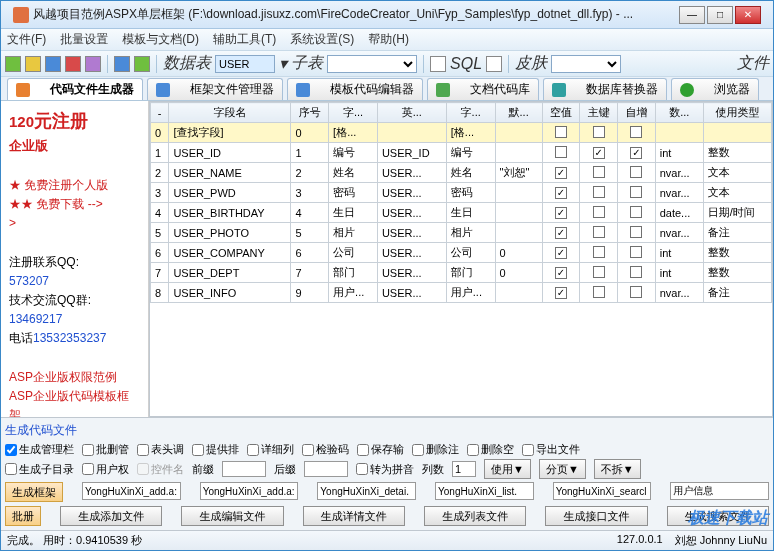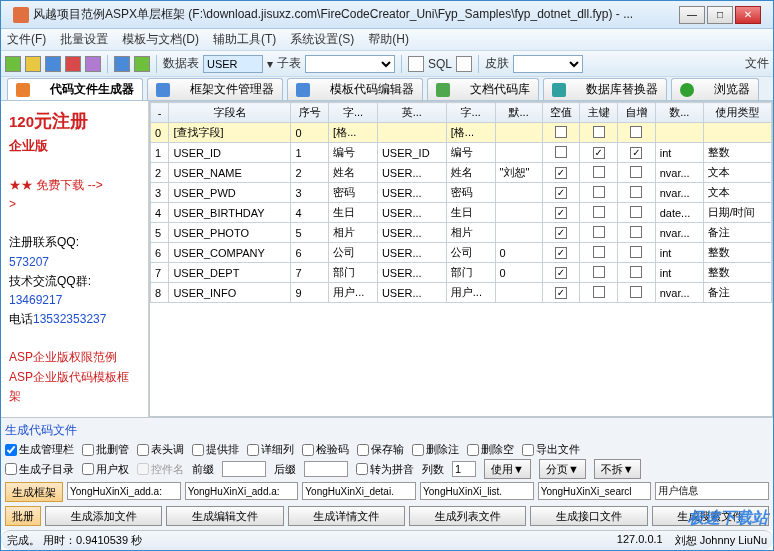--- a/index.html
+++ b/index.html
@@ -10,21 +10,21 @@
 .titlebar .title { flex: 1; font-size: 12px; color: #222; white-space: nowrap; overflow: hidden; }
 .winbtns { display: flex; gap: 2px; }
 .winbtns div { width: 26px; height: 18px; border: 1px solid #888; background: linear-gradient(#f8f8f8,#ddd); text-align: center; font-size: 10px; line-height: 16px; cursor: pointer; }
 .winbtns .close { background: linear-gradient(#f08888,#d03030); color: #fff; border-color: #a02020; }
 .menubar { height: 22px; background: linear-gradient(#f7fbfe,#e3eef8); display: flex; align-items: center; padding: 0 6px; gap: 14px; border-bottom: 1px solid #c8dae8; }
 .menubar span { font-size: 12px; color: #333; cursor: pointer; }
 .toolbar { height: 26px; background: linear-gradient(#f4f9fd,#dcebf6); display: flex; align-items: center; padding: 0 4px; gap: 4px; border-bottom: 1px solid #c8dae8; }
 .tb-ico { width: 16px; height: 16px; display: inline-block; border: 1px solid #888; background: #fff; cursor: pointer; }
 .tb-ico.green { background:#6fbf3f; } .tb-ico.red { background:#d84a4a; } .tb-ico.blue { background:#4a8ad8; } .tb-ico.yellow { background:#e8c840; } .tb-ico.purple { background:#b07ad0; }
 .tb-sep { width:1px; height:18px; background:#aac6dc; margin:0 2px; }
-.tb-label { font-size:12px; color:#333; }
+.tb-label { font-size:16px; color:#333;font-style:italic; }
 .tb-input { height:18px; border:1px solid #88a8c8; background:#fff; padding:0 3px; font-size:11px; }
 .tb-combo { height:18px; border:1px solid #88a8c8; background:#fff; font-size:11px; }
 .tabstrip { height: 24px; background:#e8f0f8; display:flex; align-items:flex-end; padding:0 6px; gap:4px; border-bottom:1px solid #b0c8dc; }
 .tab { height:22px; padding:0 8px; display:flex; align-items:center; gap:20px; background:linear-gradient(#fdfdfd,#e8e8e8); border:1px solid #a8c0d8; border-bottom:none; border-radius:3px 3px 0 0; font-size:12px; cursor:pointer; }
 .tab.active { background:#fff; font-weight:bold; }
 .tab .tico { width:14px; height:14px; background:#4a8ad8; border-radius:2px; }
 .tab .tico.orange { background:#e88030; }
 .tab .tico.green { background:#4fa850; }
 .tab .tico.teal { background:#30a0a0; }
 .tab .tico.globe { background:#30a030; border-radius:50%; }
@@ -41,26 +41,26 @@
 td.cb { text-align:center; }
 tr.sel td { background:#fff8c8; }
 .cbox { width:12px; height:12px; border:1px solid #707070; display:inline-block; background:#fff; }
 .cbox.ck::after { content:"✓"; font-size:10px; color:#000; display:block; line-height:10px; }
 .bottom { background:#f0f4f8; border-top:1px solid #c0c8d0; padding:2px 4px; }
 .opt-title { color:#2050d0; font-size:12px; padding:2px 0; }
 .opt-row { display:flex; align-items:center; gap:8px; flex-wrap:wrap; padding:1px 0; font-size:11px; }
 .opt-row label { display:flex; align-items:center; gap:2px; }
 .opt-row input[type=checkbox]{ width:12px; height:12px; }
 .opt-row input[type=text]{ width:44px; height:16px; border:1px solid #999; font-size:11px; padding:0 2px; }
-.btnrow { display:flex; gap:4px; padding:2px 0; }
+.btnrow { display:flex; gap:19px; padding:2px 0; }
 .btn { height:20px; padding:0 6px; background:linear-gradient(#fdfdfd,#e0e0e0); border:1px solid #909090; font-size:11px; cursor:pointer; display:flex; align-items:center; }
 .btn.orange { background:linear-gradient(#ffe8c8,#f8d088); border-color:#d0a040; }
 .wide { flex:1; min-width:0; }
 .wide input { width:100%; height:18px; border:1px solid #999; font-size:10px; padding:0 2px; }
-.statusbar { height:20px; background:linear-gradient(#f4f8fc,#e4ecf4); border-top:1px solid #c0c8d0; display:flex; align-items:center; padding:0 6px; font-size:11px; justify-content:space-between;border-radius:9px; }
+.statusbar { height:20px; background:linear-gradient(#f4f8fc,#e4ecf4); border-top:1px solid #c0c8d0; display:flex; align-items:center; padding:0 6px; font-size:11px; justify-content:space-between; }
 .statusbar .sr { display:flex; gap:12px; }
 .watermark { position:absolute; right:6px; bottom:22px; font-size:16px; color:#3080e0; font-style:italic; font-weight:bold; pointer-events:none; opacity:0.9; }
 </style>
 </head>
 <body>
 
 <div class="window">
   <div class="titlebar">
     <div class="icon"></div>
     <div class="title">风越项目范例ASPX单层框架 (F:\download.jisuxz.com\FireCodeCreator_Uni\Fyp_Samples\fyp_dotnet_dll.fyp) - ...</div>
@@ -131,20 +131,21 @@
         <span class="tico globe"></span>
         <span>浏览器</span>
       </div>
     </div>
 
   <div class="content">
     <div class="sidebar">
       <div class="promo1"><span>120</span><span style="font-size:18px">元注册</span></div>
       <div class="promo1" style="font-size:13px">企业版</div>
       <br>
+      <div class="red">★ 免费注册个人版</div>
       <div class="red">★★ 免费下载 --&gt;</div>
       <div class="red">&gt;</div>
       <br>
       <div><span>注册联系QQ:</span></div>
       <div class="blue">573207</div>
       <div><span>技术交流QQ群:</span></div>
       <div class="blue">13469217</div>
       <div><span>电话</span><span class="blue">13532353237</span></div>
       <br>
       <div class="red">ASP企业版权限范例</div>

